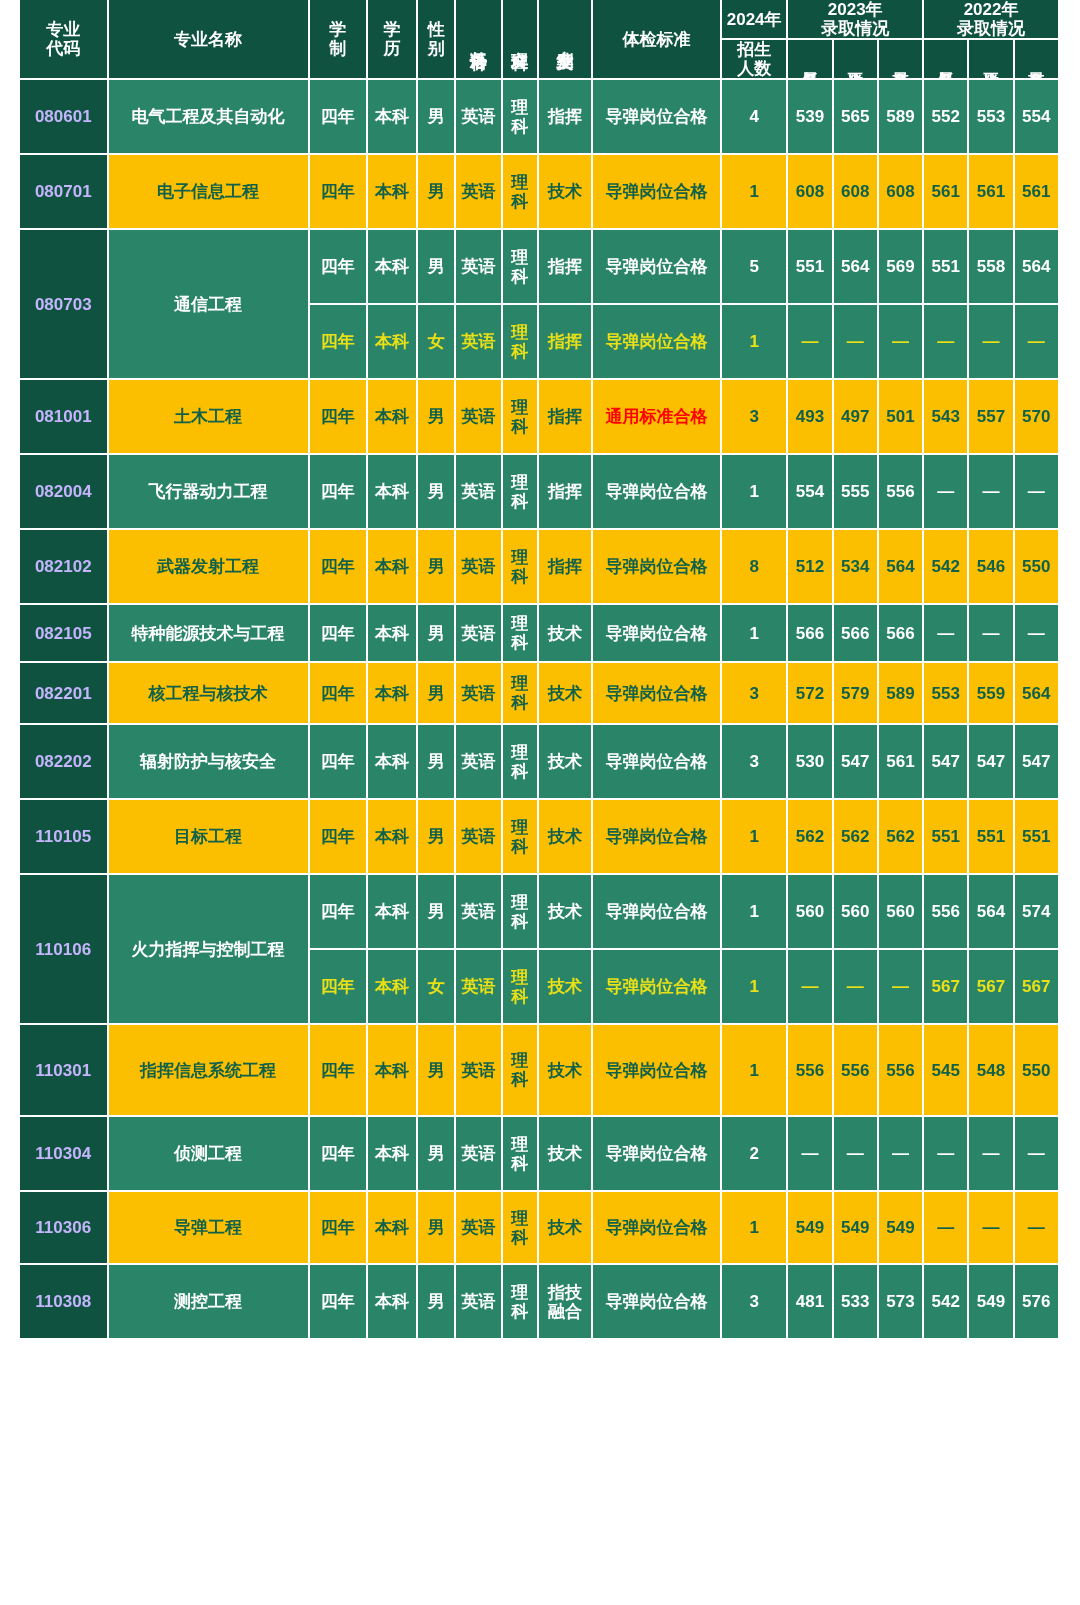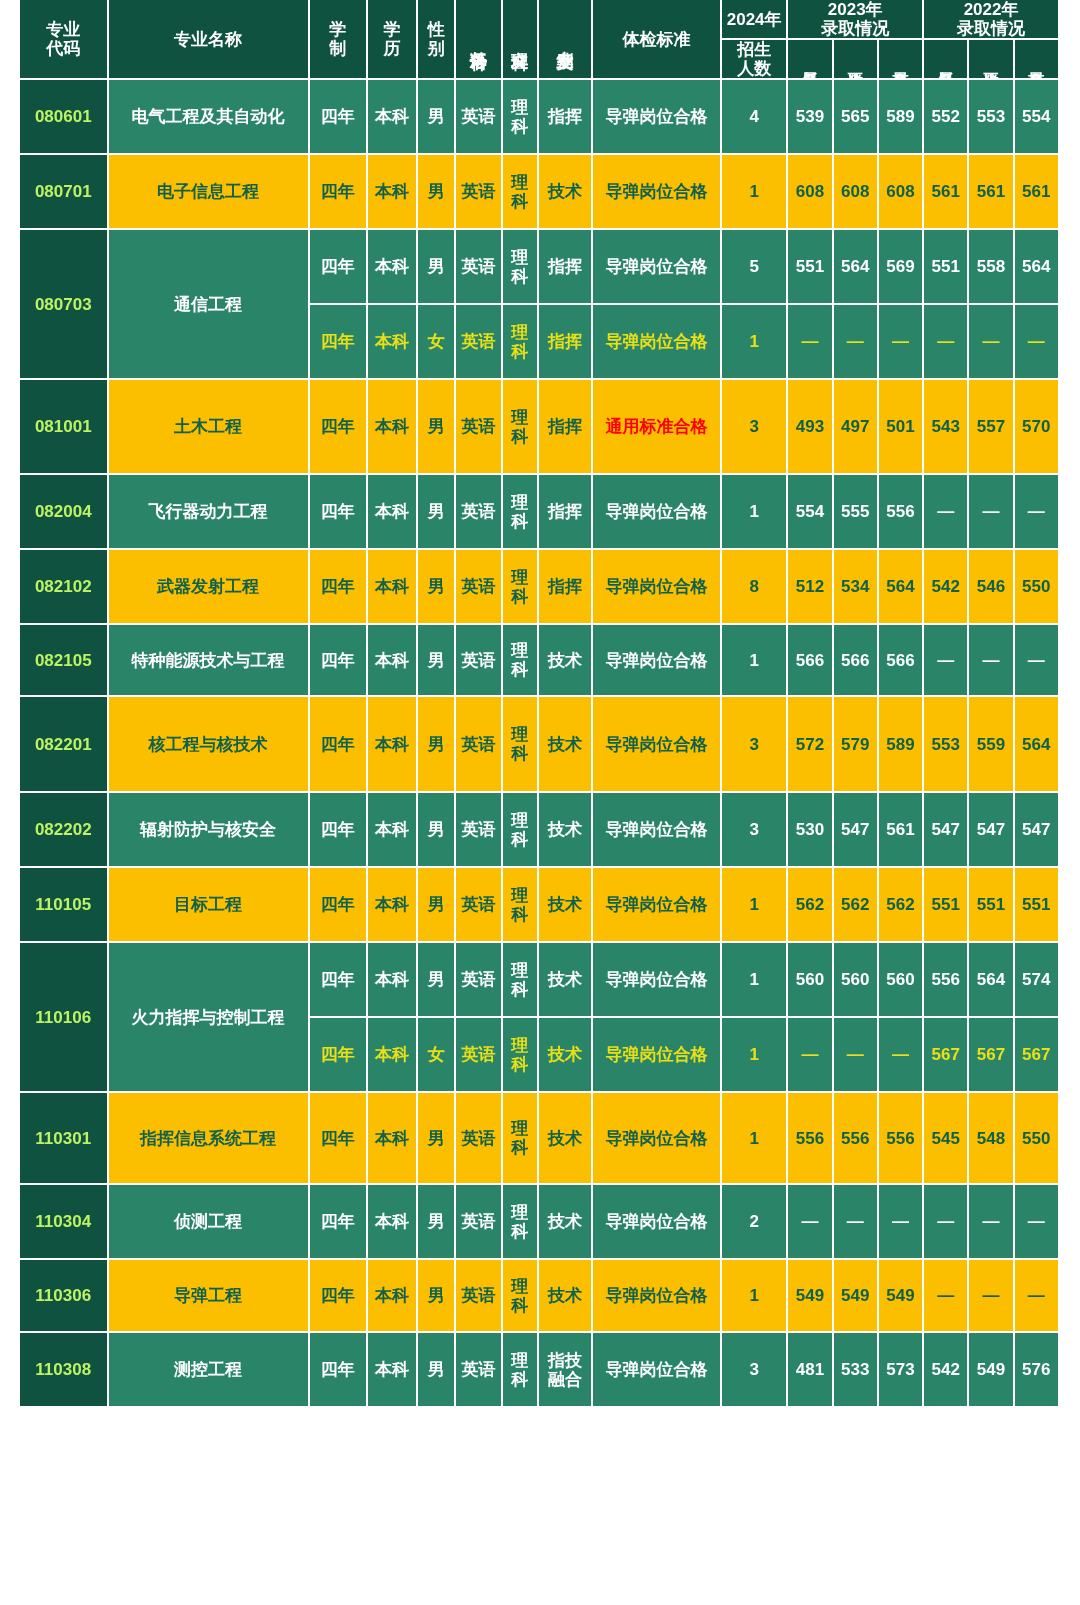--- a/index.html
+++ b/index.html
@@ -77,21 +77,21 @@
     padding: 2px 0;
   }
   
   td.code {
     background: #0f5240;
     color: #ffffff;
     font-size: 17px;
   }
   tr.green td { background: #2a8468; color: #ffffff; }
   tr.amber td { background: #fbbf00; color: #11614a; }
-  tr.green td.code, tr.amber td.code { background: #0f5240; color: #bef264; }
+  tr.green td.code, tr.amber td.code { background: #0f5240; color: #c4b5fd; }
   td.name {
     text-align: left;
     padding-left: 12px;
     font-size: 17px;
   }
   td.female { color: #e9e017 !important; }
   td.red { color: #ff0000 !important; }
   td.dash { font-size: 18px; }
   td.twoline { line-height: 1.0; font-size: 16px; }
   .footnote {
@@ -236,21 +236,21 @@
           <td class="female">指挥</td>
           <td class="female">导弹岗位合格</td>
           <td class="female">1</td>
           <td class="female dash">—</td>
           <td class="female dash">—</td>
           <td class="female dash">—</td>
           <td class="female dash">—</td>
           <td class="female dash">—</td>
           <td class="female dash">—</td>
         </tr>
-        <tr class="amber" style="height: 95px;">
+        <tr class="amber" style="height: 75px;">
           <td class="code" rowspan="1">081001</td>
           <td class="name" rowspan="1">土木工程</td>
           <td>四年</td>
           <td>本科</td>
           <td>男</td>
           <td>英语</td>
           <td>理科</td>
           <td>指挥</td>
           <td class="red">通用标准合格</td>
           <td>3</td>
@@ -290,39 +290,39 @@
           <td>指挥</td>
           <td>导弹岗位合格</td>
           <td>8</td>
           <td>512</td>
           <td>534</td>
           <td>564</td>
           <td>542</td>
           <td>546</td>
           <td>550</td>
         </tr>
-        <tr class="green" style="height: 72px;">
+        <tr class="green" style="height: 58px;">
           <td class="code" rowspan="1">082105</td>
           <td class="name" rowspan="1">特种能源技术与工程</td>
           <td>四年</td>
           <td>本科</td>
           <td>男</td>
           <td>英语</td>
           <td>理科</td>
           <td>技术</td>
           <td>导弹岗位合格</td>
           <td>1</td>
           <td>566</td>
           <td>566</td>
           <td>566</td>
           <td class="dash">—</td>
           <td class="dash">—</td>
           <td class="dash">—</td>
         </tr>
-        <tr class="amber" style="height: 96px; margin-top: 40px;">
+        <tr class="amber" style="height: 62px; margin-top: 40px;">
           <td class="code" rowspan="1">082201</td>
           <td class="name" rowspan="1">核工程与核技术</td>
           <td>四年</td>
           <td>本科</td>
           <td>男</td>
           <td>英语</td>
           <td>理科</td>
           <td>技术</td>
           <td>导弹岗位合格</td>
           <td>3</td>

